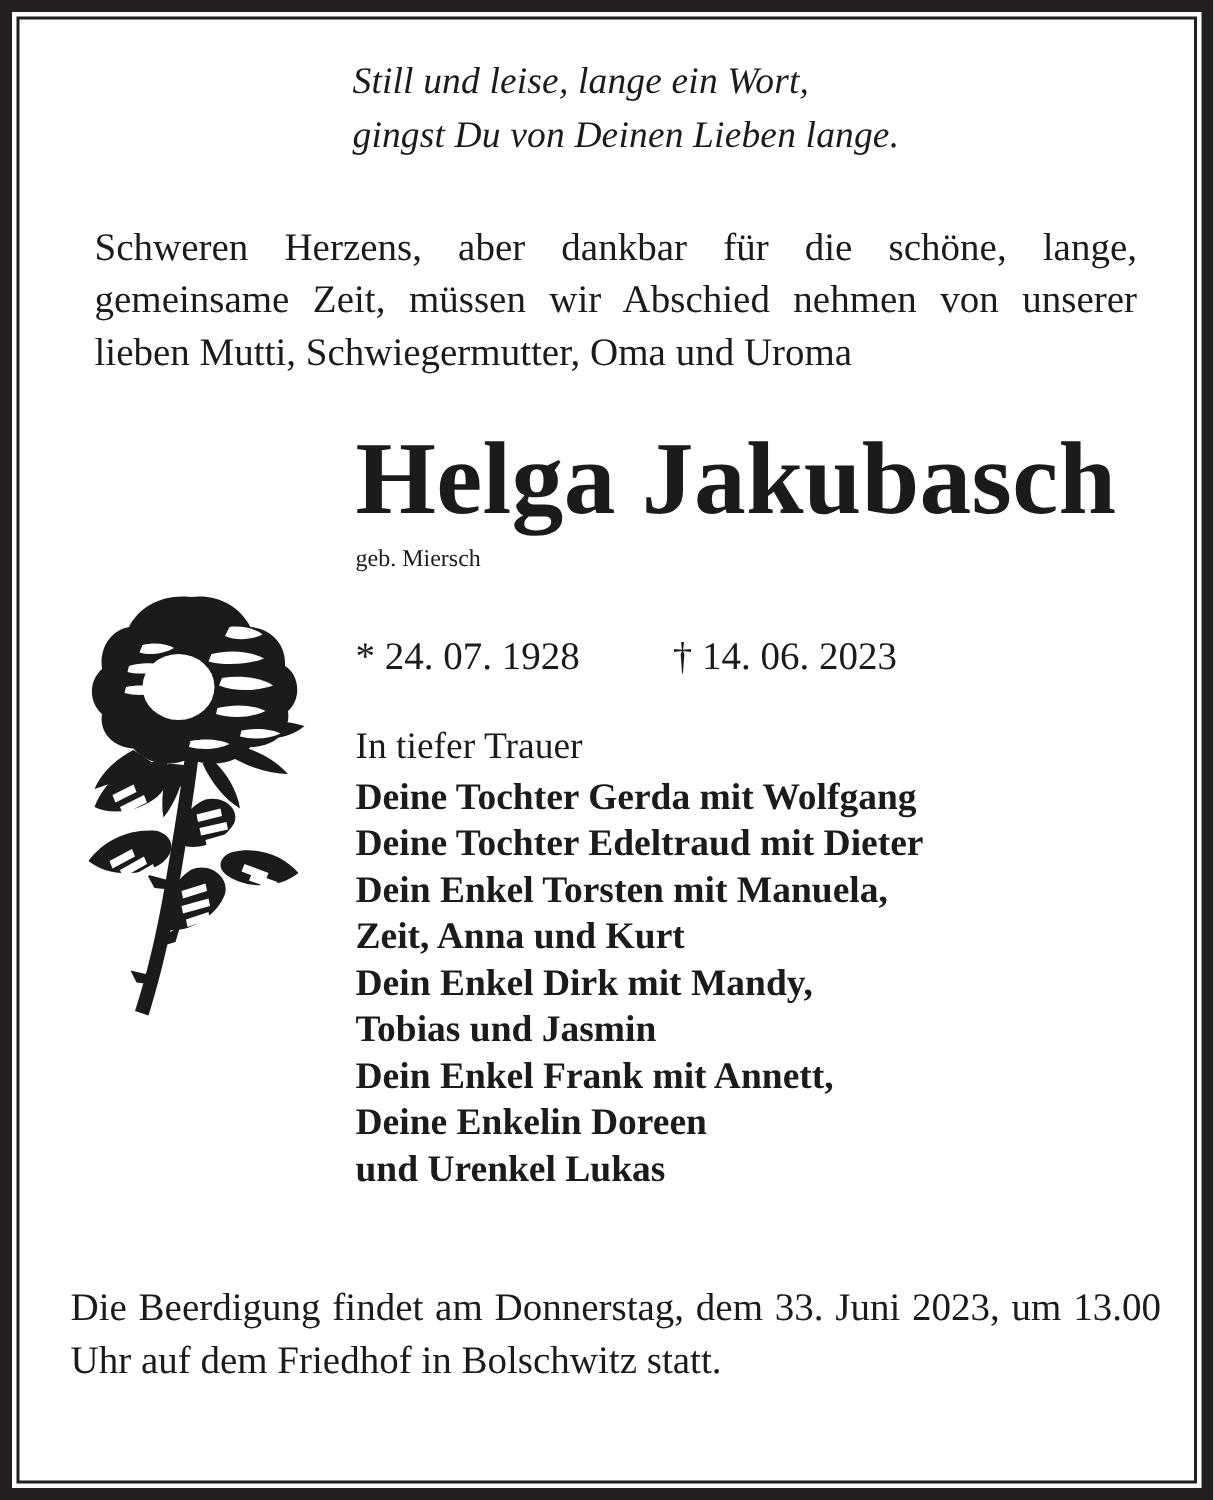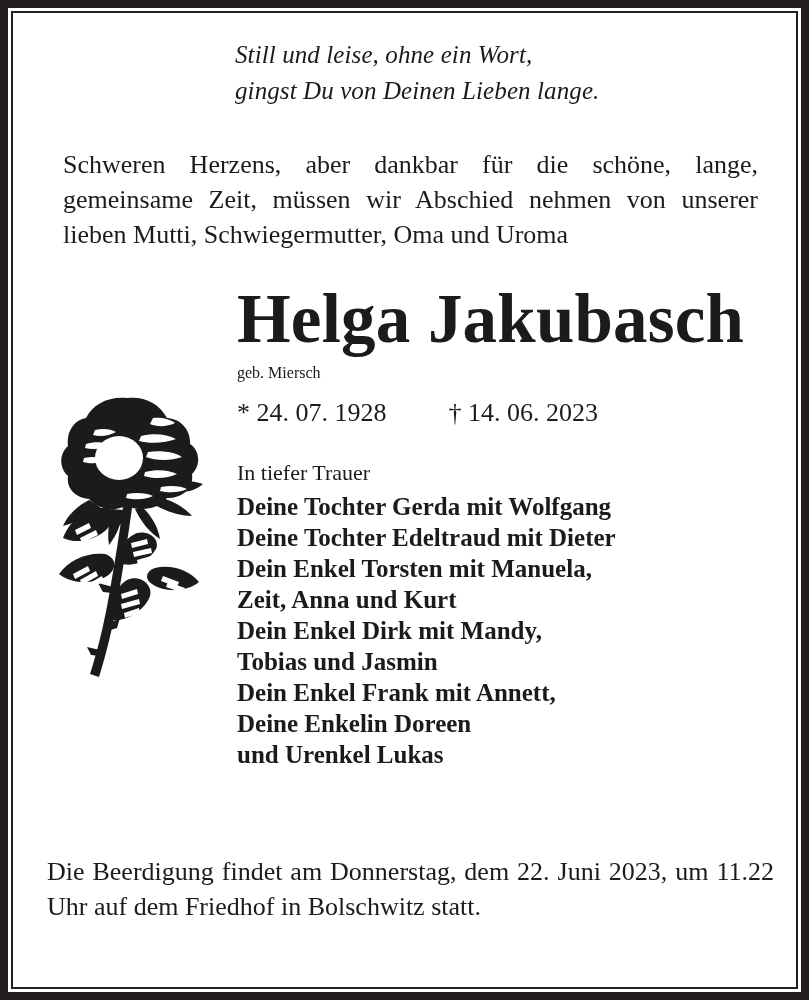--- a/index.html
+++ b/index.html
@@ -107,27 +107,27 @@
     line-height: 31px;
   }
 
   #dates {
     margin: 0;
     padding-top: 8px;
     font-size: 26px;
     line-height: 33px;
     white-space: nowrap;
   }
-  #dates .date-birth { display: inline-block; }
+  #dates .date-birth { display: inline-block; margin-top: 25px; }
   #dates .date-death { display: inline-block; margin-left: 62px; }
 
   #mourn-lead {
     margin: 0;
     padding-top: 28px;
-    font-size: 22px;
+    font-size: 25px;
     line-height: 32px;
   }
 
   #mourners {
     margin: 0;
     padding: 2px 0 0 0;
     list-style: none;
     font-size: 25px;
     font-weight: bold;
     line-height: 31px;
@@ -148,21 +148,21 @@
 </style>
 </head>
 <body>
 
 <div id="notice">
   <div id="notice-inner-gap">
     <div id="notice-rule">
       <div id="notice-body">
 
         <p id="verse">
-          <span class="verse-line">Still und leise, ohne ein Wort,</span>
+          <span class="verse-line">Still und leise, lange ein Wort,</span>
           <span class="verse-line">gingst Du von Deinen Lieben lange.</span>
         </p>
 
         <p id="intro">Schweren Herzens, aber dankbar für die schöne, lange, gemeinsame Zeit, müssen wir Abschied nehmen von unserer lieben Mutti, Schwiegermutter, Oma und Uroma</p>
 
         <div id="middle">
 
           <div id="rose">
             <svg viewBox="0 0 160 290" xmlns="http://www.w3.org/2000/svg" aria-hidden="true">
               <g fill="#1c1a1a">
@@ -259,18 +259,18 @@
               <li>Zeit, Anna und Kurt</li>
               <li>Dein Enkel Dirk mit Mandy,</li>
               <li>Tobias und Jasmin</li>
               <li>Dein Enkel Frank mit Annett,</li>
               <li>Deine Enkelin Doreen</li>
               <li>und Urenkel Lukas</li>
             </ul>
           </div>
         </div>
 
-        <p id="funeral">Die Beerdigung findet am Donnerstag, dem 22. Juni 2023, um 11.22 Uhr auf dem Friedhof in Bolschwitz statt.</p>
+        <p id="funeral">Die Beerdigung findet am Donnerstag, dem 33. Juni 2023, um 13.00 Uhr auf dem Friedhof in Bolschwitz statt.</p>
 
       </div>
     </div>
   </div>
 </div>
 
 </body></html>

